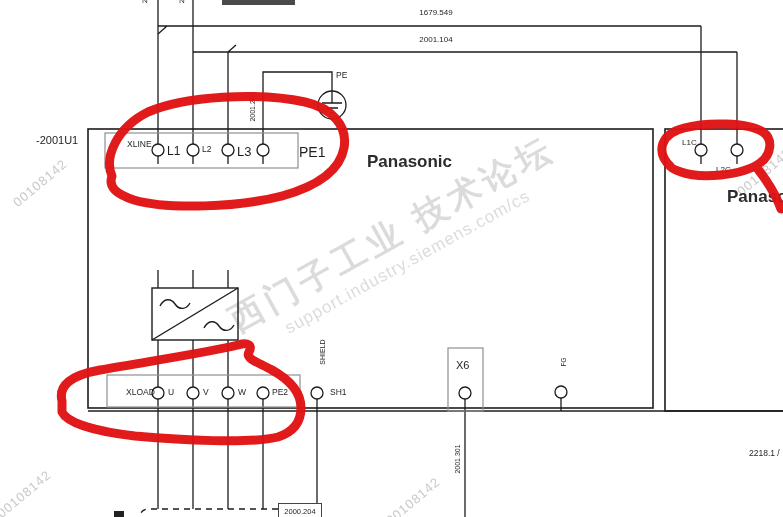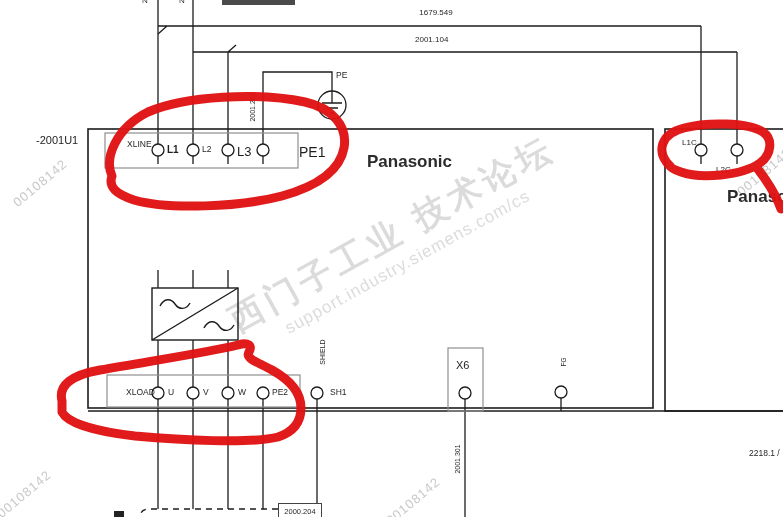--- a/index.html
+++ b/index.html
@@ -128,27 +128,27 @@
 <div class="frag-clip" style="left:142px;">
   <span>N</span>
   </div>
 <div class="frag-clip" style="left:179px;">
   <span>N</span>
   </div>
 
 <div class="lbl txt" style="left:36px;top:135px;font-size:11px;">-2001U1</div>
 
 <div class="lbl txt" style="left:415px;top:9px;width:42px;text-align:center;font-size:8px;">1679.549</div>
-<div class="lbl txt" style="left:415px;top:36px;width:42px;text-align:left;font-size:8px;">2001.104</div>
+<div class="lbl txt" style="left:415px;top:36px;width:42px;text-align:center;font-size:8px;">2001.104</div>
 
 <div class="lbl txt" style="left:336px;top:71px;font-size:8.5px;">PE</div>
 <div class="lbl txt rot" style="left:252px;top:107px;font-size:7px;transform:translate(-50%,-50%) rotate(-90deg);">2001.202</div>
 
 <div class="lbl txt" style="left:127px;top:140px;font-size:8.5px;">XLINE</div>
-<div class="lbl txt" style="left:167px;top:145px;font-size:10px;font-weight:bold;">L1</div>
+<div class="lbl txt" style="left:167px;top:145px;font-size:12px;">L1</div>
 <div class="lbl txt" style="left:202px;top:145px;font-size:8.5px;">L2</div>
 <div class="lbl txt" style="left:237px;top:145px;font-size:13px;">L3</div>
 <div class="lbl txt" style="left:254px;top:145px;font-size:14px;padding-left:45px;">PE1</div>
 
 <div class="lbl txt" style="left:367px;top:153px;font-size:17px;font-weight:600;color:#2b2b2b;">Panasonic</div>
 
 <div class="lbl txt" style="left:682px;top:139px;font-size:8px;">L1C</div>
 <div class="lbl txt" style="left:716px;top:135px;font-size:8px;margin-top:31px;">L2C</div>
 <div class="lbl txt" style="left:727px;top:188px;font-size:17px;font-weight:600;color:#2b2b2b;">Panasonic</div>
 

